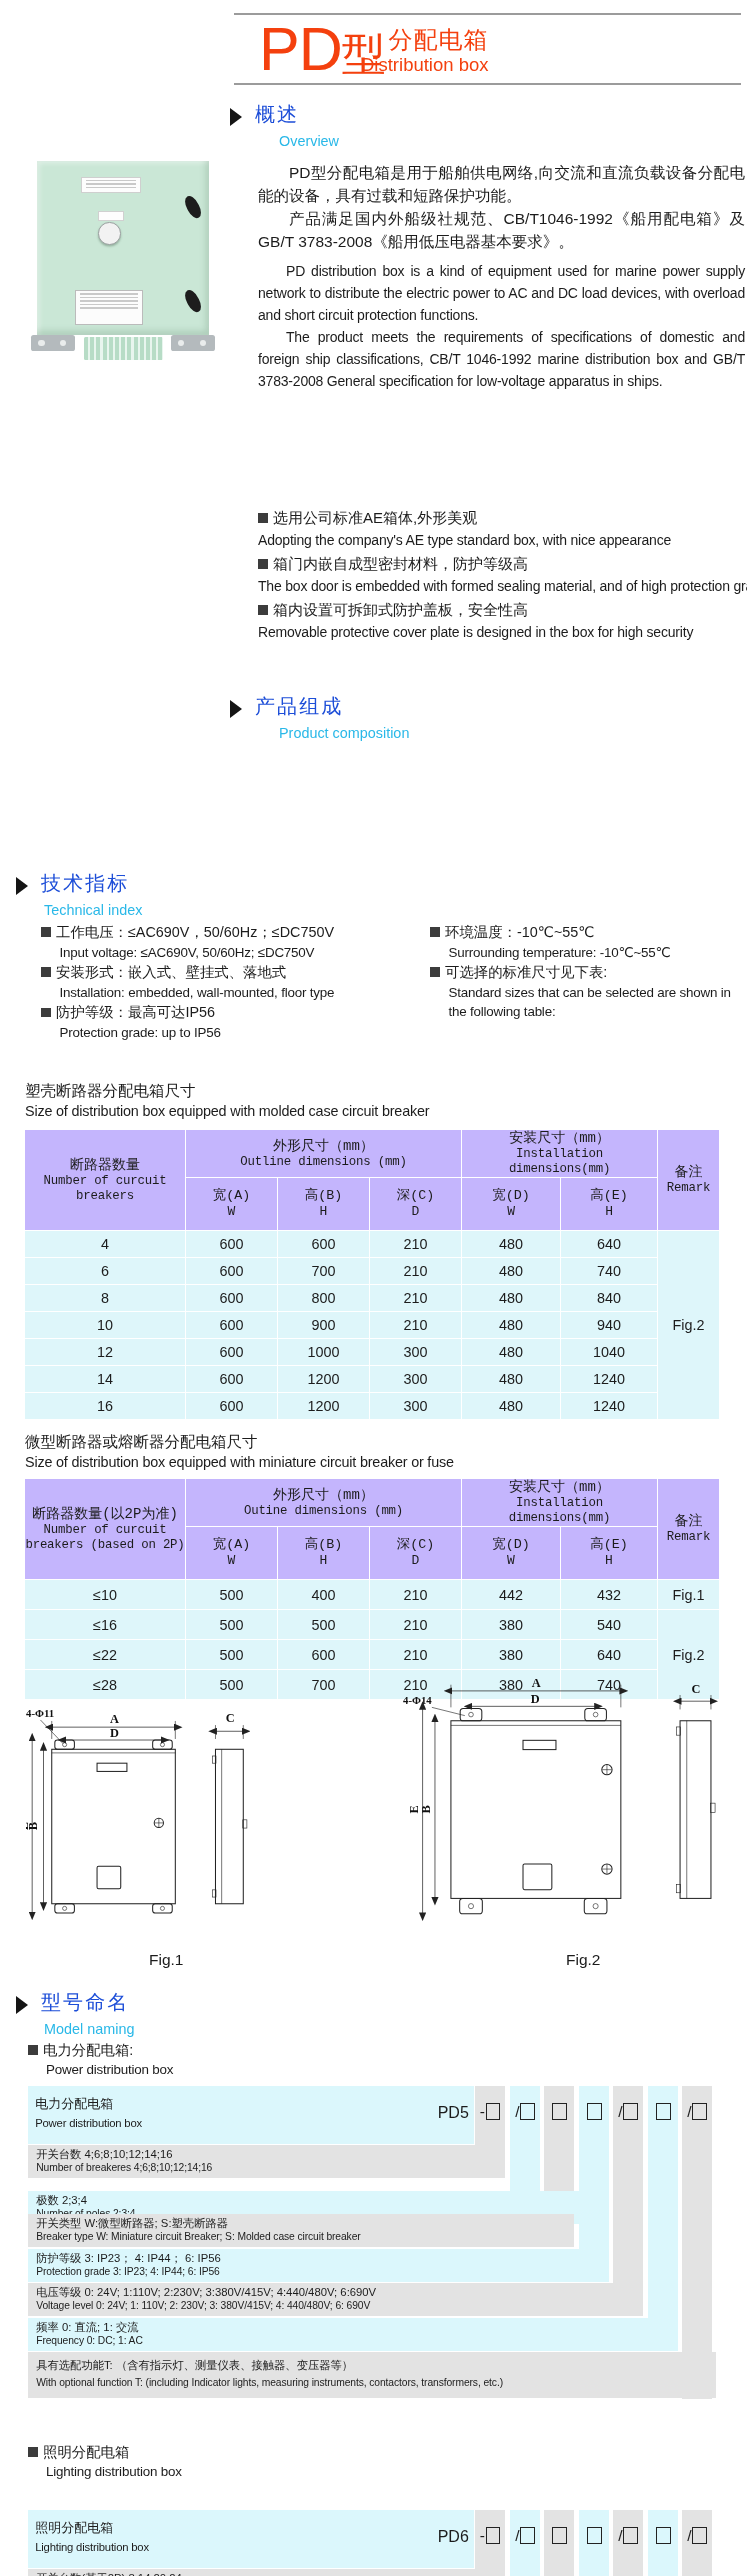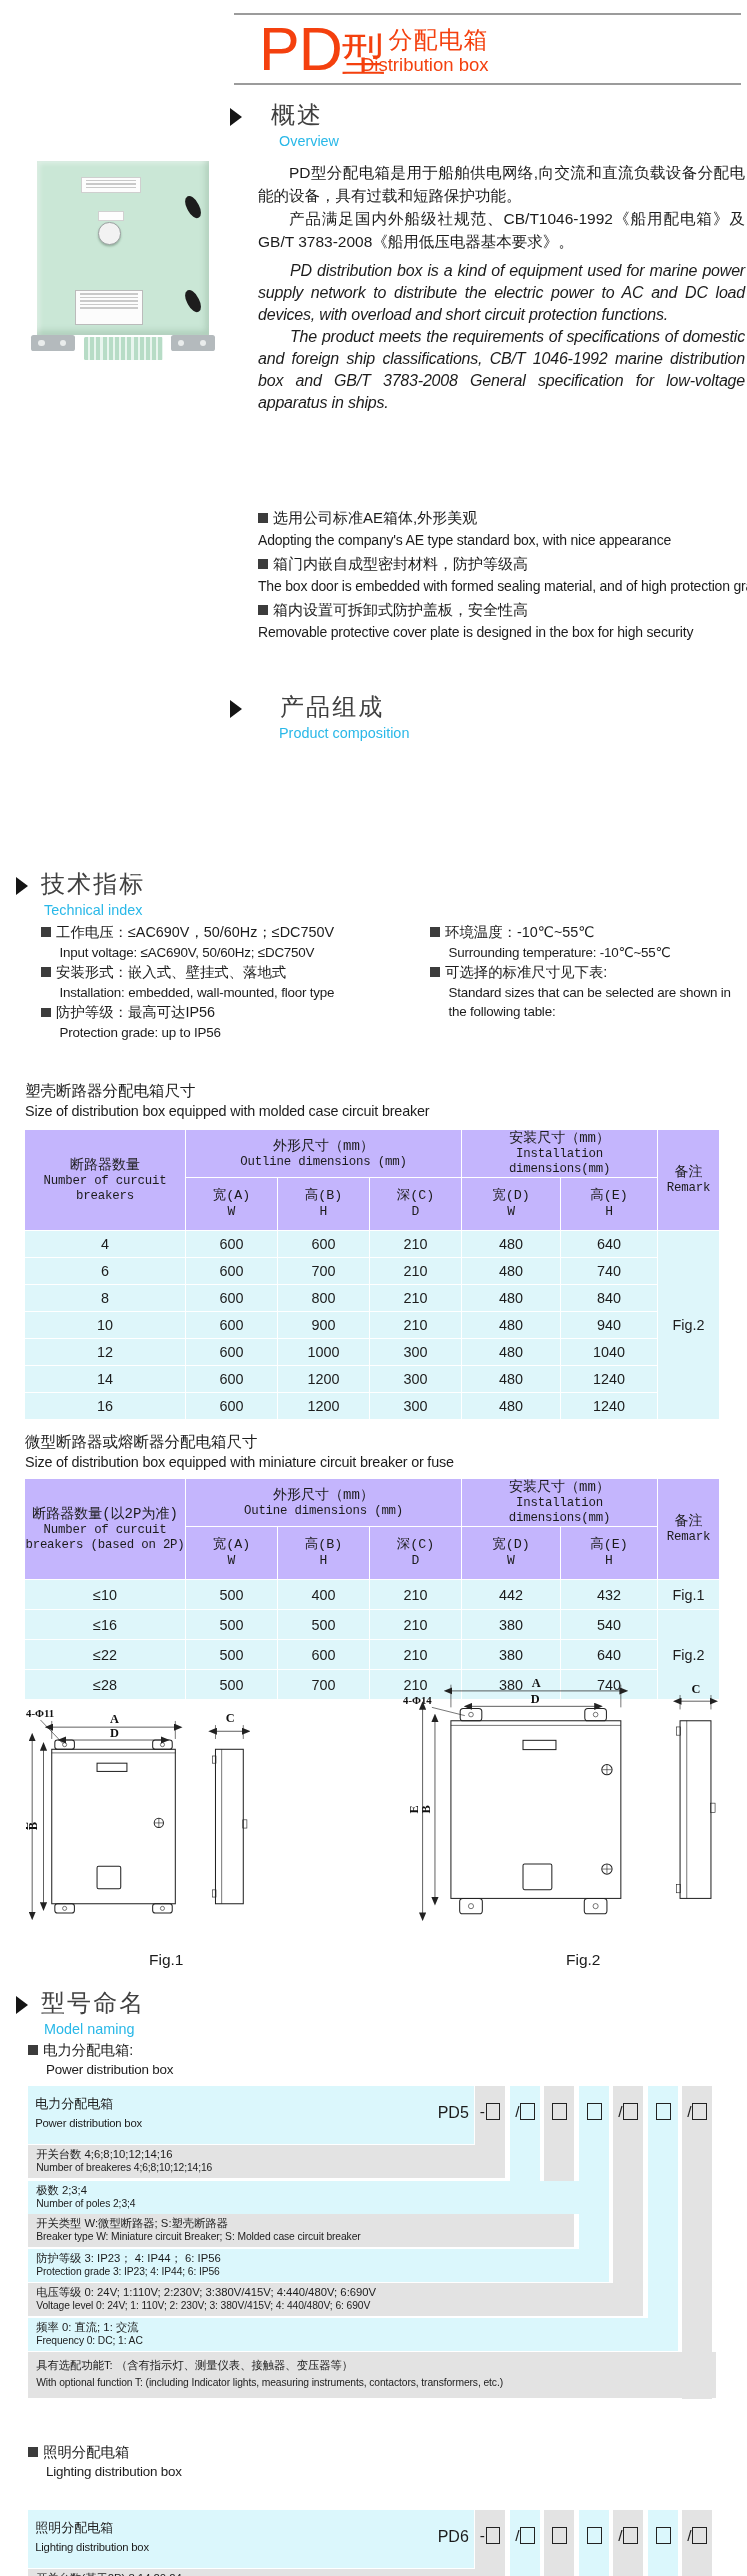--- a/index.html
+++ b/index.html
@@ -11,29 +11,29 @@
   .brand{position:absolute;left:259px;top:20.6px;display:flex;align-items:flex-end;color:#f4400e;}
   .brand .big{font-size:61px;line-height:57px;letter-spacing:-1px;}
   .brand .mid{font-size:44px;line-height:49px;}
   .brand-sub{position:absolute;left:361px;color:#f4400e;text-align:right;}
   .brand-sub .zh{font-size:24px;line-height:26px;letter-spacing:1px;}
   .brand-sub .en{font-size:18.5px;line-height:23px;}
   
   .sechead{position:absolute;}
   .tri{position:absolute;left:3.1px;top:7.2px;width:0;height:0;border-left:12.4px solid #151515;
        border-top:9.8px solid transparent;border-bottom:9.8px solid transparent;}
-  .sh-zh{margin-left:28px;font-size:24px;line-height:27px;color:#404040;letter-spacing:2.1px;text-align:center;}
+  .sh-zh{margin-left:28px;font-size:20px;line-height:27px;color:#1d4ed8;letter-spacing:2.1px;}
   .sh-en{font-size:14.4px;line-height:17.5px;color:#29b8e8;margin-top:5.2px;}
   .sechead-r .sh-en{margin-left:52px;}
   .sechead-l .sh-en{margin-left:31px;}
   
   .txt{position:absolute;text-align:justify;}
   .txt p{margin:0;}
   .zhp{font-size:15.5px;line-height:23px;text-indent:2em;}
-  .enp{font-size:16px;line-height:22px;text-indent:2em;letter-spacing:-0.2px;font-style:italic;}
+  .enp{font-size:14px;line-height:22px;text-indent:2em;letter-spacing:-0.2px;}
   .feat-zh{font-size:15px;line-height:23px;}
   .feat-en{font-size:14px;line-height:23px;white-space:nowrap;letter-spacing:-0.2px;}
   .sq{display:inline-block;width:9.8px;height:9.8px;background:#3c3c3c;margin-right:5.2px;}
   .tk-zh{font-size:14.4px;line-height:20.6px;}
   .tk-en{font-size:13.4px;line-height:19.6px;padding-left:18.5px;letter-spacing:-0.2px;}
   .tk-gap{margin-top:4.1px;}
   .tbl-title-zh{position:absolute;font-size:15.5px;}
   .tbl-title-en{position:absolute;font-size:14.4px;letter-spacing:-0.2px;}
   
   table.spec{position:absolute;border-collapse:separate;border-spacing:1.5px;table-layout:fixed;}
@@ -541,21 +541,21 @@
       </div>
     <div class="lhead">
       <div class="lh-zh">电力分配电箱</div>
       <div class="lh-en">Power distribution box</div>
       <div class="lcode">PD5</div>
     </div>
     <div class="lrow g" style="top:59px;width:477px">
         <div class="lr-zh">开关台数  4;6;8;10;12;14;16</div>
         <div class="lr-en">Number of breakeres  4;6;8;10;12;14;16</div>
       </div>
-    <div class="lrow c" style="top:95px;width:560px">
+    <div class="lrow c" style="top:105px;width:560px">
         <div class="lr-zh">极数  2;3;4</div>
         <div class="lr-en">Number of poles  2;3;4</div>
       </div>
     <div class="lrow g" style="top:128px;width:546px">
         <div class="lr-zh">开关类型  W:微型断路器; S:塑壳断路器</div>
         <div class="lr-en">Breaker type W: Miniature circuit Breaker; S: Molded case circuit breaker</div>
       </div>
     <div class="lrow c" style="top:163px;width:581px">
         <div class="lr-zh">防护等级  3: IP23； 4: IP44； 6: IP56</div>
         <div class="lr-en">Protection grade  3: IP23; 4: IP44; 6: IP56</div>

